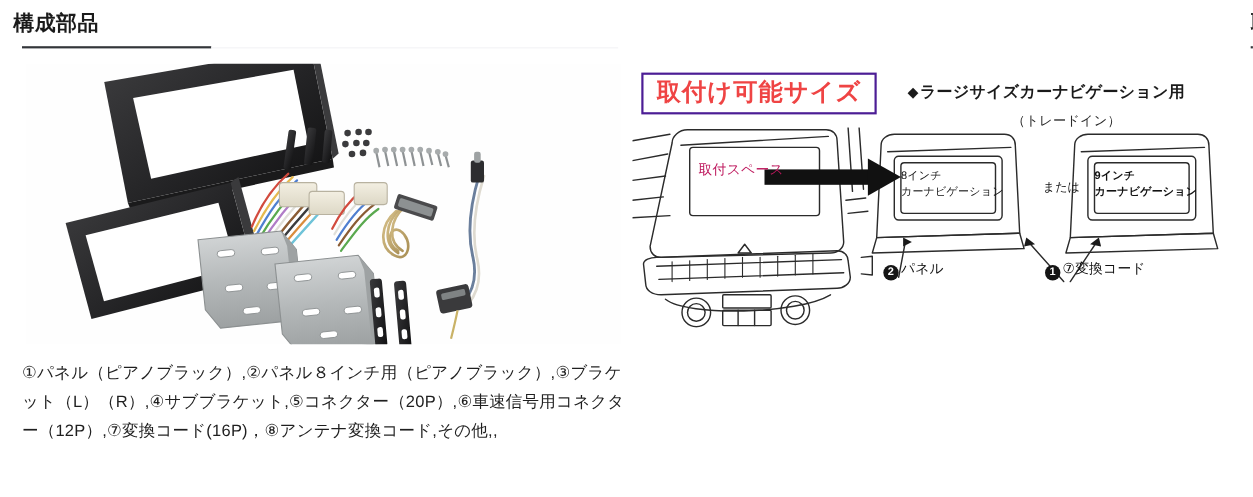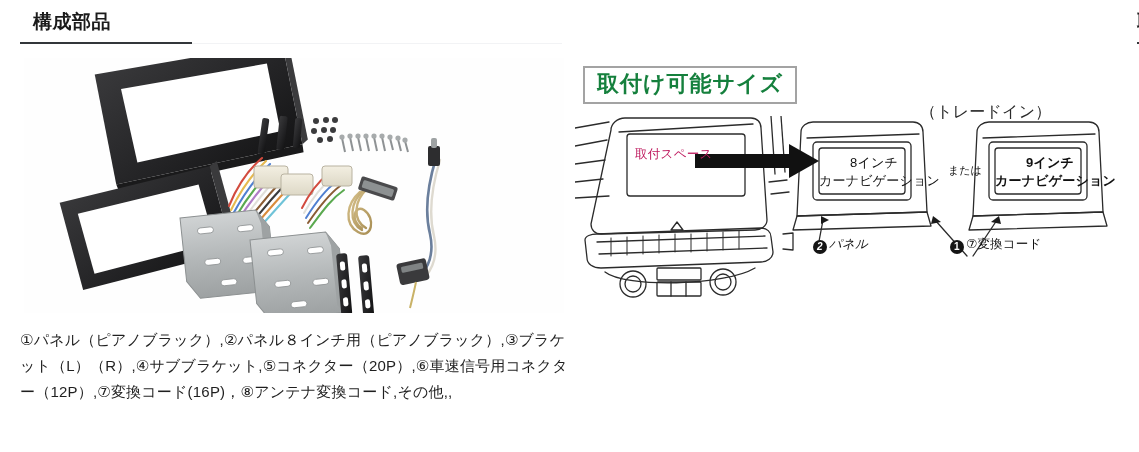--- a/index.html
+++ b/index.html
@@ -29,21 +29,21 @@
   .section-head {
     position: absolute;
     top: 12px;
     font-size: 19px;
     font-weight: bold;
     letter-spacing: 0.5px;
     color: #1b1b1b;
     line-height: 1;
     white-space: nowrap;
   }
-  .head-left  { left: 33px; text-align: right; }
+  .head-left  { left: 12px; text-align: right; }
   .head-right { left: 577px; }
 
   .head-rule {
     position: absolute;
     top: 42px;
     height: 2px;
     background: #33363a;
   }
   .head-rule-left  { left: 20px;  width: 172px; }
   .head-rule-right { left: 577px; width: 170px; }
@@ -86,47 +86,47 @@
     top: 58px;
     width: 560px;
     height: 240px;
   }
 
   .boxed-title {
     position: absolute;
     left: 8px;
     top: 8px;
     padding: 4px 12px 6px 12px;
-    border: 2px solid #a3a3a3;
+    border: 2px solid #4c1d95;
     font-size: 22px;
     font-weight: bold;
     letter-spacing: 1px;
     line-height: 1.1;
-    color: #15803d;
+    color: #ef4444;
     white-space: nowrap;
     box-shadow: 0 0 0 1px #ffffff inset;
   }
 
   .nav-kind {
     position: absolute;
     left: 250px;
     top: 16px;
     font-size: 14.5px;
     font-weight: bold;
     color: #1a1a1a;
     white-space: nowrap;
     letter-spacing: 0.3px;
   }
   .nav-kind .dia { margin-right: 1px; font-size: 13px; }
 
   .trade-in {
     position: absolute;
     left: 345px;
     top: 44px;
-    font-size: 16px;
+    font-size: 12px;
     color: #2a2a2a;
     white-space: nowrap;
     letter-spacing: 0.2px;
   }
 
   .diagram-canvas {
     position: absolute;
     left: 0;
     top: 58px;
     width: 560px;
@@ -147,22 +147,21 @@
     position: absolute;
     left: 373px;
     top: 105px;
     font-size: 11px;
     color: #111;
     white-space: nowrap;
   }
 
   .unit-cap {
     position: absolute;
-    text-align: center;
-    font-size: 13px;
+    font-size: 10px;
     line-height: 1.35;
     color: #111;
     white-space: nowrap;
     letter-spacing: 0.2px;
   }
   .unit-cap-8 { left: 244px; top: 96px; width: 110px; }
   .unit-cap-9 { left: 420px; top: 96px; width: 110px; font-weight: bold; }
 
   .callout {
     position: absolute;
@@ -178,21 +177,21 @@
     line-height: 14px;
     border-radius: 50%;
     background: #151515;
     color: #fff;
     text-align: center;
     font-size: 10px;
     font-weight: bold;
     margin-right: 2px;
     vertical-align: -2px;
   }
-  .callout-panel   { left: 238px; top: 178px; font-style: italic; }
+  .callout-panel   { left: 228px; top: 178px; }
   .callout-cluster { left: 375px; top: 178px; }
 </style>
 </head>
 <body>
 
 <div class="col col-left">
 
   <div class="section-head head-left">構成部品</div>
   <div class="head-rule head-rule-left"></div>
   <div class="head-rule-faint faint-left"></div>
@@ -384,20 +383,23 @@
 
   <div class="section-head head-right">取付可能サイズ</div>
   <div class="head-rule head-rule-right"></div>
 
 </div>
 
 <div class="diagram">
 
   <div class="boxed-title">取付け可能サイズ</div>
 
+  <div class="nav-kind">
+    <span class="dia">◆</span><span>ラージサイズカーナビゲーション用</span>
+  </div>
 
   <div class="trade-in">（トレードイン）</div>
 
   <div class="diagram-canvas">
     <svg width="560" height="182" viewBox="0 0 560 182" xmlns="http://www.w3.org/2000/svg">
       <g fill="none" stroke="#2b2b2b" stroke-width="1.3" stroke-linejoin="round" stroke-linecap="round">
 
         <path d="M0,12 L34,6"></path>
         <path d="M0,30 L32,24"></path>
         <path d="M0,48 L30,44"></path>

